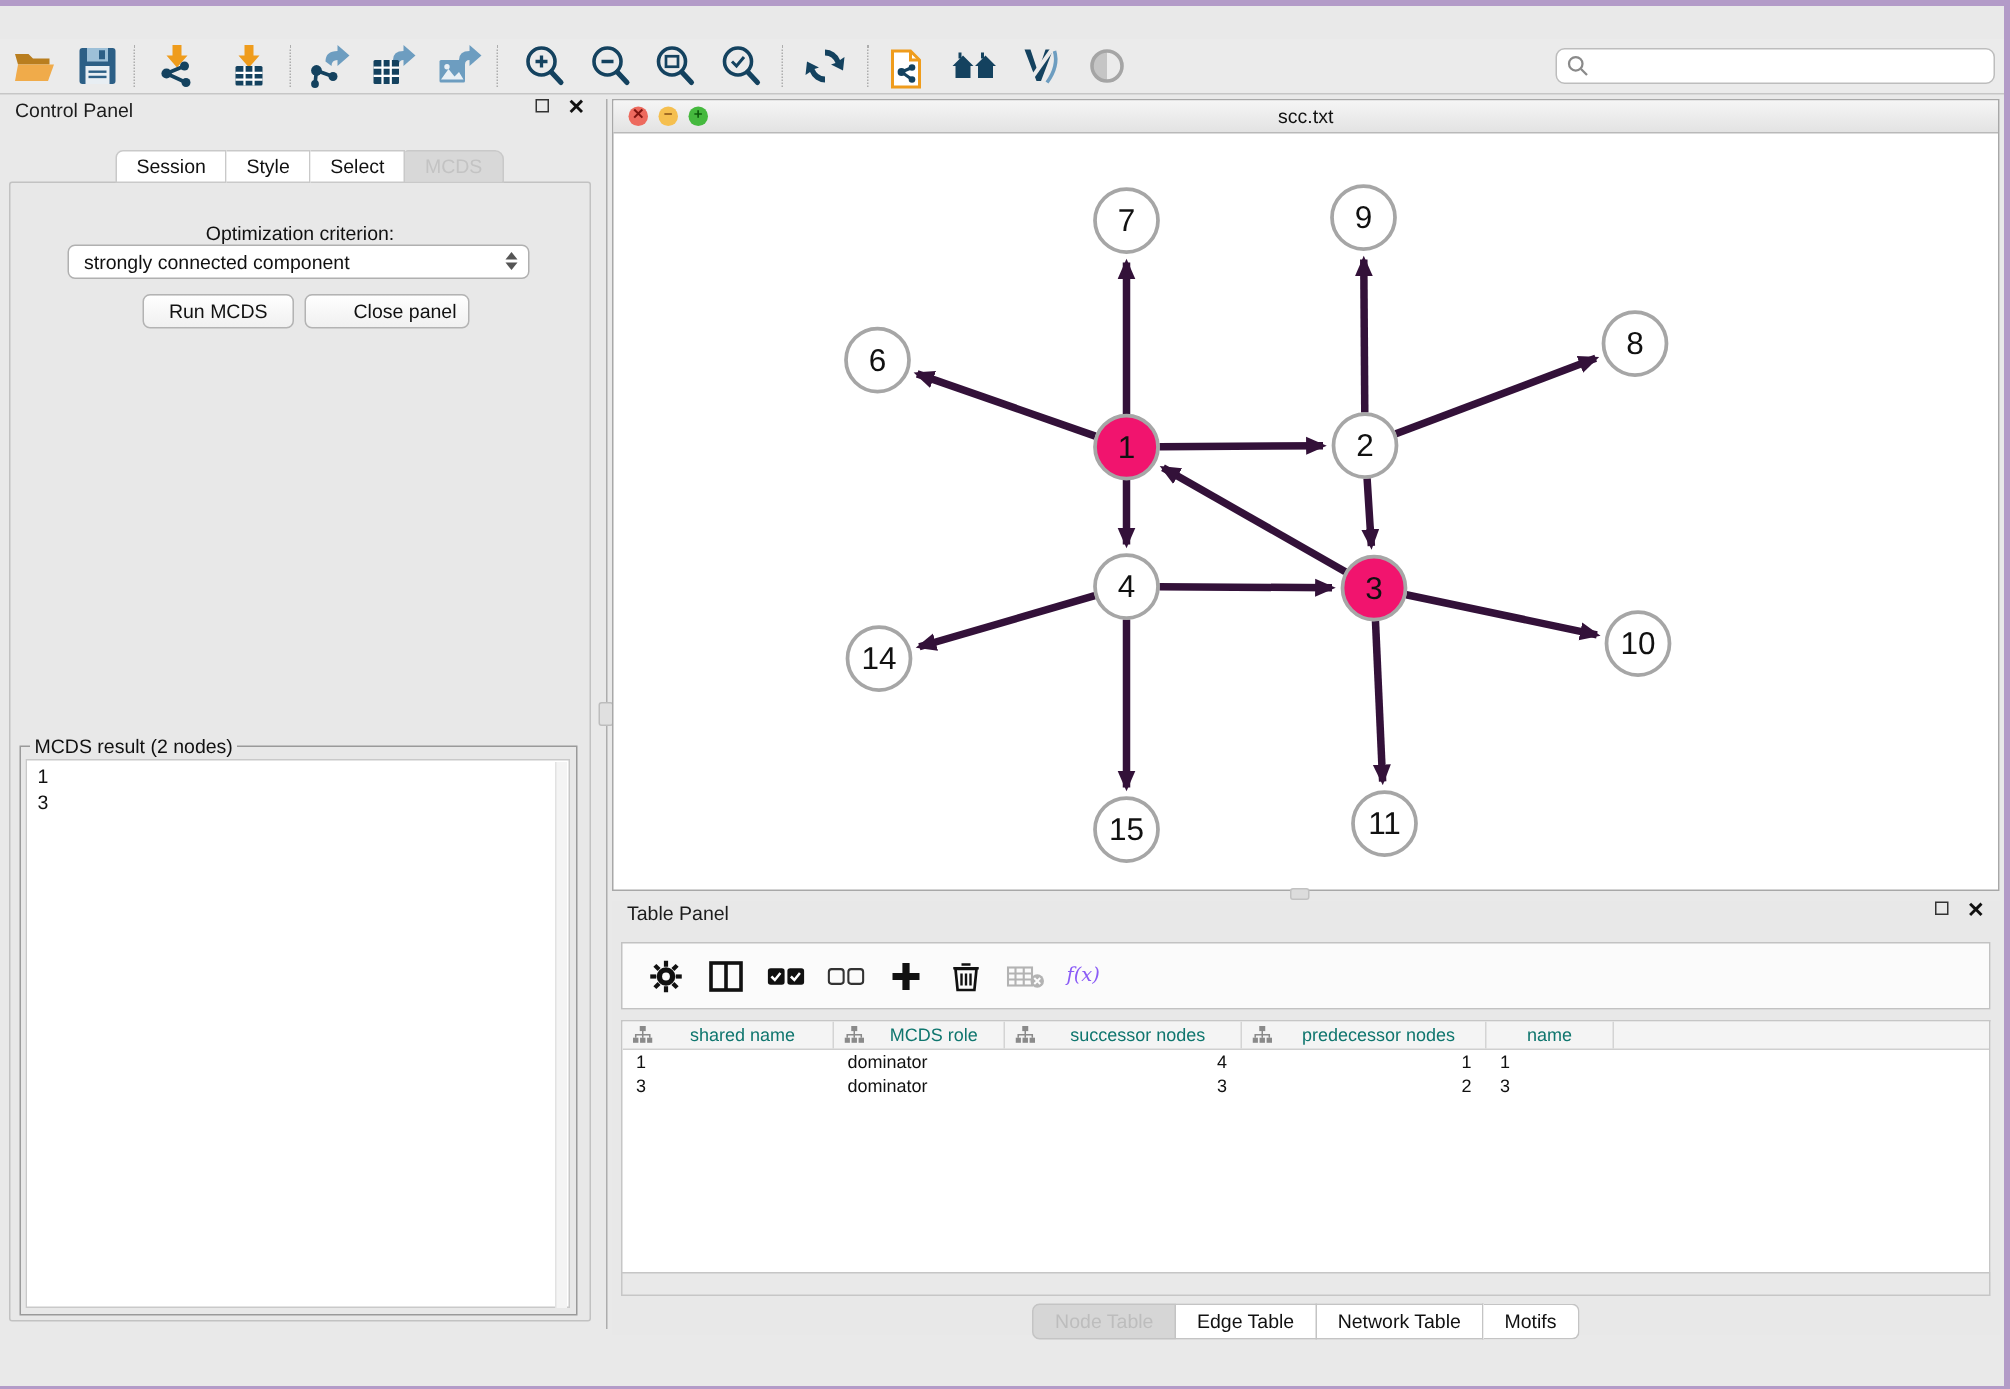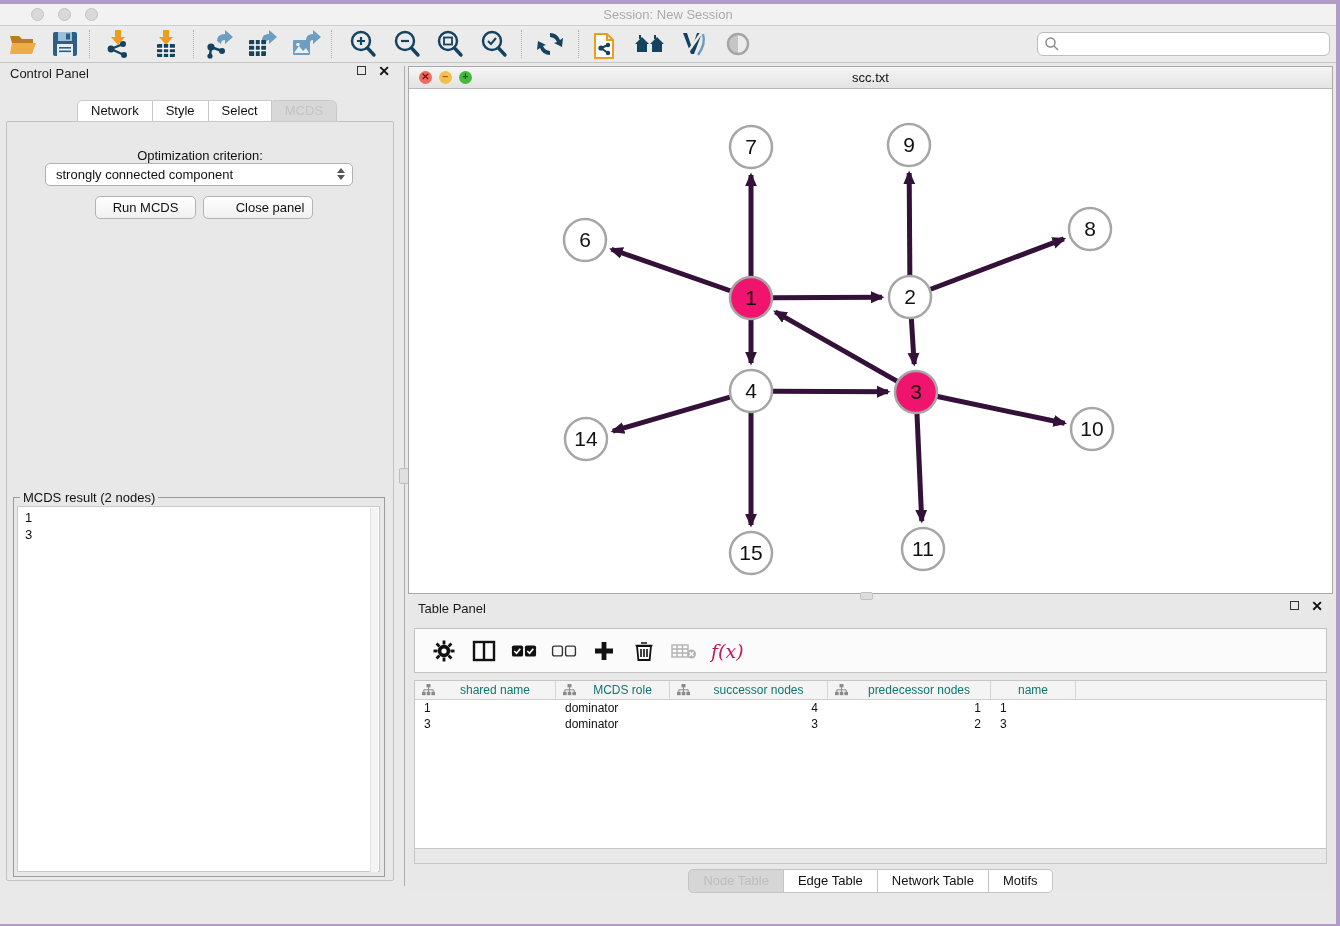--- a/index.html
+++ b/index.html
@@ -54,21 +54,21 @@
   #net-titlebar { position:absolute; left:0; top:0; width:100%; height:22px; background:linear-gradient(#f5f5f5,#e3e3e3); border-bottom:1px solid #b9b9b9; }
   .tl-mini { width:13px; height:13px; border-radius:50%; display:inline-block; text-align:center; font-size:10px; font-weight:bold; line-height:12px; }
   #net-tl { position:absolute; left:10px; top:4px; display:flex; gap:7px; }
   #net-title { width:100%; text-align:center; font-size:13px; color:#111; line-height:21px; }
   #graph-svg { position:absolute; left:0; top:22px; }
 
   
   #table-panel { left:408px; top:597px; width:925px; height:289px; background:#e8e8e8; }
   #tp-toolbar { position:absolute; left:6px; top:27px; width:913px; height:45px; background:#fbfbfb; border:1px solid #c2c2c2; display:flex; align-items:center; gap:14px; padding-left:16px; }
   .tp-icon { width:26px; height:26px; display:flex; align-items:center; justify-content:center; }
-  .fx { font-family:"DejaVu Serif", serif; font-style:italic; font-size:19px; color:#be185d; }
+  .fx { font-family:"DejaVu Serif", serif; font-style:italic; font-size:13px; color:#8b5cf6; }
   #tp-table { position:absolute; left:6px; top:79px; width:913px; height:168px; background:#fff; border:1px solid #c6c6c6; border-bottom:none; overflow:hidden; }
   #tp-head { display:flex; height:19px; background:#f4f4f4; border-bottom:1px solid #cfcfcf; }
   .th { display:flex; align-items:center; border-right:1px solid #d4d4d4; font-size:12px; color:#0f766e; }
   .th .th-label { flex:1; text-align:center; padding:0 2px; }
   .th .tree-ic { margin-left:7px; }
   .tr { display:flex; height:16px; font-size:12px; color:#111; }
   .td { overflow:hidden; white-space:nowrap; }
   #tp-hscroll { position:absolute; left:6px; top:247px; width:913px; height:16px; background:#e9e9e9; border:1px solid #c6c6c6; }
   #tp-tabs { position:absolute; left:0; top:268px; width:100%; display:flex; justify-content:center; }
   .tp-tab { background:#fff; border:1px solid #c4c4c4; border-left:none; padding:3px 14px 4px; font-size:13px; color:#111;text-align:center; }
@@ -80,28 +80,20 @@
   #statusbar { left:0; top:888px; width:1336px; height:32px; background:#ececec; border-top:1px solid #c9c9c9; }
   #list-btn { position:absolute; left:10px; top:7px; width:30px; height:23px; background:#fff; border:1px solid #b7b7b7; display:flex; align-items:center; justify-content:center; }
   #memory-btn { position:absolute; right:6px; top:7px; width:69px; height:23px; background:#fdfdfd; border:1px solid #b7b7b7; border-radius:4px; display:flex; align-items:center; justify-content:center; gap:5px; font-size:12px; color:#111; }
   #memory-dot { width:11px; height:11px; border-radius:50%; background:#1e9e3e; }
 </style>
 </head>
 <body>
 
 <div id="window" class="abs">
 
-  <div id="titlebar" class="abs">
-    <div id="tl-group">
-      <span class="tl-dot"></span>
-      <span class="tl-dot"></span>
-      <span class="tl-dot"></span>
-    </div>
-    <div id="window-title">Session: New Session</div>
-  </div>
 
   <div id="toolbar" class="abs">
     <div class="tb-icon" style="left:5px">
       <svg width="30" height="26" viewBox="0 0 30 26">
           <path d="M2 5 h9 l3 3 h11 v4 H4 z" fill="#b97e1f"></path>
           <path d="M4 12 h24 l-4 11 H2 z" fill="#f0ab4a"></path>
         </svg>
     </div>
     <div class="tb-icon" style="left:47px">
       <svg width="26" height="26" viewBox="0 0 26 26">
@@ -238,21 +230,21 @@
   </div>
 
   <div id="control-panel" class="abs">
     <div class="panel-header">
       <span>Control Panel</span>
       <span class="spacer"></span>
       <span class="float-box"></span>
       <span class="close-x">✕</span>
     </div>
     <div id="cp-tabs">
-      <span class="cp-tab">Network</span>
+      <span class="cp-tab">Session</span>
       <span class="cp-tab">Style</span>
       <span class="cp-tab">Select</span>
       <span class="cp-tab active">MCDS</span>
     </div>
     <div id="cp-pane">
       <div id="opt-select">
         <span>strongly connected component</span>
         <span class="stepper">
             <span class="tri-up"></span>
             <span class="tri-dn"></span>

